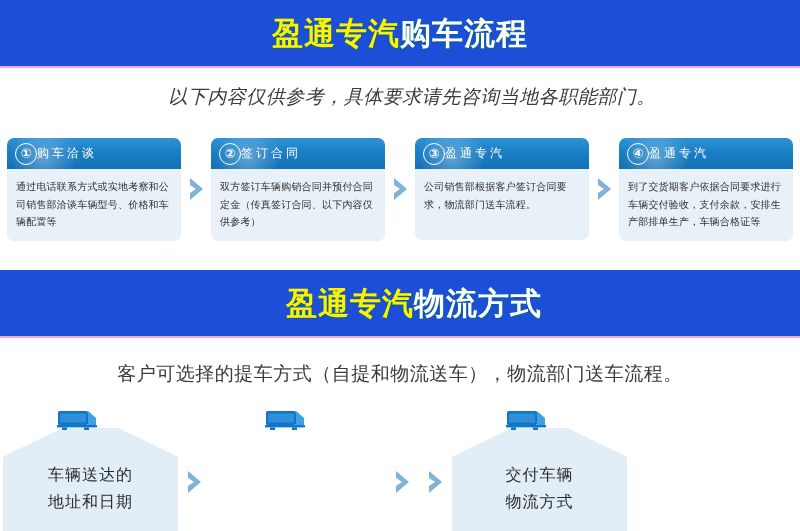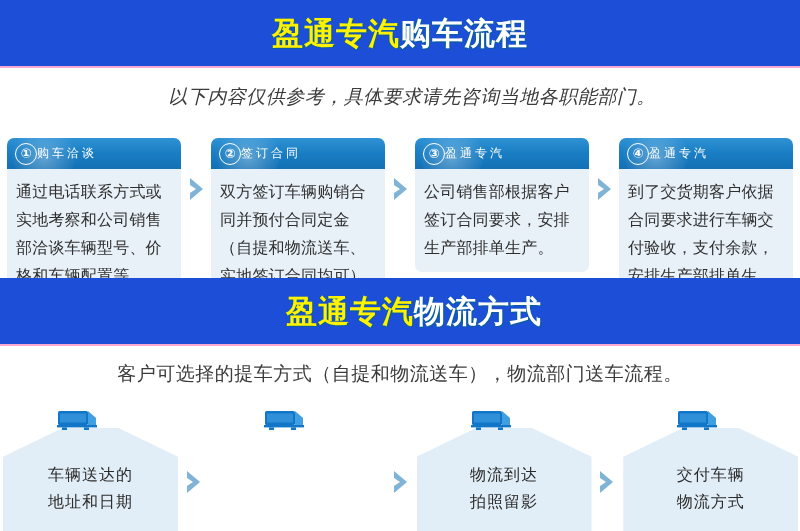--- a/index.html
+++ b/index.html
@@ -109,21 +109,21 @@
     z-index: 2;
     white-space: nowrap;
   }
   .step-body {
     background: #e9f1f8;
     border-radius: 0 0 7px 7px;
     padding: 9px 9px 10px 9px;
     box-sizing: border-box;
     min-height: 71px;
     color: #2f2f2f;
-    font-size: 16px;
+    font-size: 10px;
     line-height: 1.75;
     letter-spacing: 0.2px;
   }
   .step-gap {
     width: 30px;
     display: flex;
     align-items: center;
     justify-content: center;
     height: 102px;
     flex: 0 0 auto;
@@ -228,55 +228,55 @@
     <svg class="chev" viewBox="0 0 17 24">
       <polygon points="2,1 15,12 2,23 2,16 8,12 2,8" fill="#7fb4d6"></polygon>
     </svg>
   </div>
 
   <div class="step-card">
     <div class="step-head">
       <div class="step-num">②</div>
       <div class="step-title">签订合同</div>
     </div>
-    <div class="step-body">双方签订车辆购销合同并预付合同定金（自提和物流送车、实地签订合同均可）</div>
+    <div class="step-body">双方签订车辆购销合同并预付合同定金（传真签订合同、以下内容仅供参考）</div>
   </div>
 
   <div class="step-gap">
     <svg class="chev" viewBox="0 0 17 24">
       <polygon points="2,1 15,12 2,23 2,16 8,12 2,8" fill="#7fb4d6"></polygon>
     </svg>
   </div>
 
   <div class="step-card">
     <div class="step-head">
       <div class="step-num">③</div>
       <div class="step-title">盈通专汽</div>
     </div>
-    <div class="step-body">公司销售部根据客户签订合同要求，安排生产部排单生产。</div>
+    <div class="step-body">公司销售部根据客户签订合同要求，物流部门送车流程。</div>
   </div>
 
   <div class="step-gap">
     <svg class="chev" viewBox="0 0 17 24">
       <polygon points="2,1 15,12 2,23 2,16 8,12 2,8" fill="#7fb4d6"></polygon>
     </svg>
   </div>
 
   <div class="step-card">
     <div class="step-head">
       <div class="step-num">④</div>
       <div class="step-title">盈通专汽</div>
     </div>
     <div class="step-body">到了交货期客户依据合同要求进行车辆交付验收，支付余款，安排生产部排单生产，车辆合格证等</div>
   </div>
 
   <div class="side-pad"></div>
 </div>
 
-<div class="banner" style="position:absolute;left:0;top:278px;height:68px;padding-left:28px;">
+<div class="banner" style="position:absolute;left:0;top:270px;height:68px;padding-left:28px;">
   <div class="banner-title">
     <span class="brand">盈通专汽</span><span class="brand-tail">物流方式</span>
   </div>
 </div>
 
 <div class="subtitle" style="position:absolute;left:0;top:361px;width:800px;">客户可选择的提车方式（自提和物流送车），物流部门送车流程。</div>
 
 <div class="logi-row">
 
   <div class="logi-side-pad"></div>
@@ -314,54 +314,38 @@
       <rect x="29" y="19.4" width="5" height="2.6" fill="#1276c8"></rect>
     </svg>
   </div>
 
   <div class="logi-gap">
     <svg class="chev" viewBox="0 0 17 24">
       <polygon points="2,1 15,12 2,23 2,16 8,12 2,8" fill="#7fb4d6"></polygon>
     </svg>
   </div>
 
+
+  <div class="logi-gap">
+    <svg class="chev" viewBox="0 0 17 24">
+      <polygon points="2,1 15,12 2,23 2,16 8,12 2,8" fill="#7fb4d6"></polygon>
+    </svg>
+  </div>
+
   <div class="logi-card">
     <svg class="truck" viewBox="0 0 46 28">
       <rect x="3" y="3" width="30" height="14" rx="1.5" fill="#1276c8"></rect>
       <rect x="5" y="5.5" width="26" height="9" fill="#2f8fd8"></rect>
       <polygon points="33,3 41,10 41,17 33,17" fill="#3f9fe0"></polygon>
       <rect x="2" y="17" width="40" height="2.4" fill="#1276c8"></rect>
       <rect x="7" y="19.4" width="5" height="2.6" fill="#1276c8"></rect>
       <rect x="29" y="19.4" width="5" height="2.6" fill="#1276c8"></rect>
     </svg>
     <div class="pent">
       <div class="logi-text">
-        <div>物流到达</div>
-        <div>拍照留影</div>
-      </div>
-    </div>
-  </div>
-
-  <div class="logi-gap">
-    <svg class="chev" viewBox="0 0 17 24">
-      <polygon points="2,1 15,12 2,23 2,16 8,12 2,8" fill="#7fb4d6"></polygon>
-    </svg>
-  </div>
-
-  <div class="logi-card">
-    <svg class="truck" viewBox="0 0 46 28">
-      <rect x="3" y="3" width="30" height="14" rx="1.5" fill="#1276c8"></rect>
-      <rect x="5" y="5.5" width="26" height="9" fill="#2f8fd8"></rect>
-      <polygon points="33,3 41,10 41,17 33,17" fill="#3f9fe0"></polygon>
-      <rect x="2" y="17" width="40" height="2.4" fill="#1276c8"></rect>
-      <rect x="7" y="19.4" width="5" height="2.6" fill="#1276c8"></rect>
-      <rect x="29" y="19.4" width="5" height="2.6" fill="#1276c8"></rect>
-    </svg>
-    <div class="pent">
-      <div class="logi-text">
         <div>交付车辆</div>
         <div>物流方式</div>
       </div>
     </div>
   </div>
 
   <div class="logi-side-pad"></div>
 </div>
 
 </body></html>

